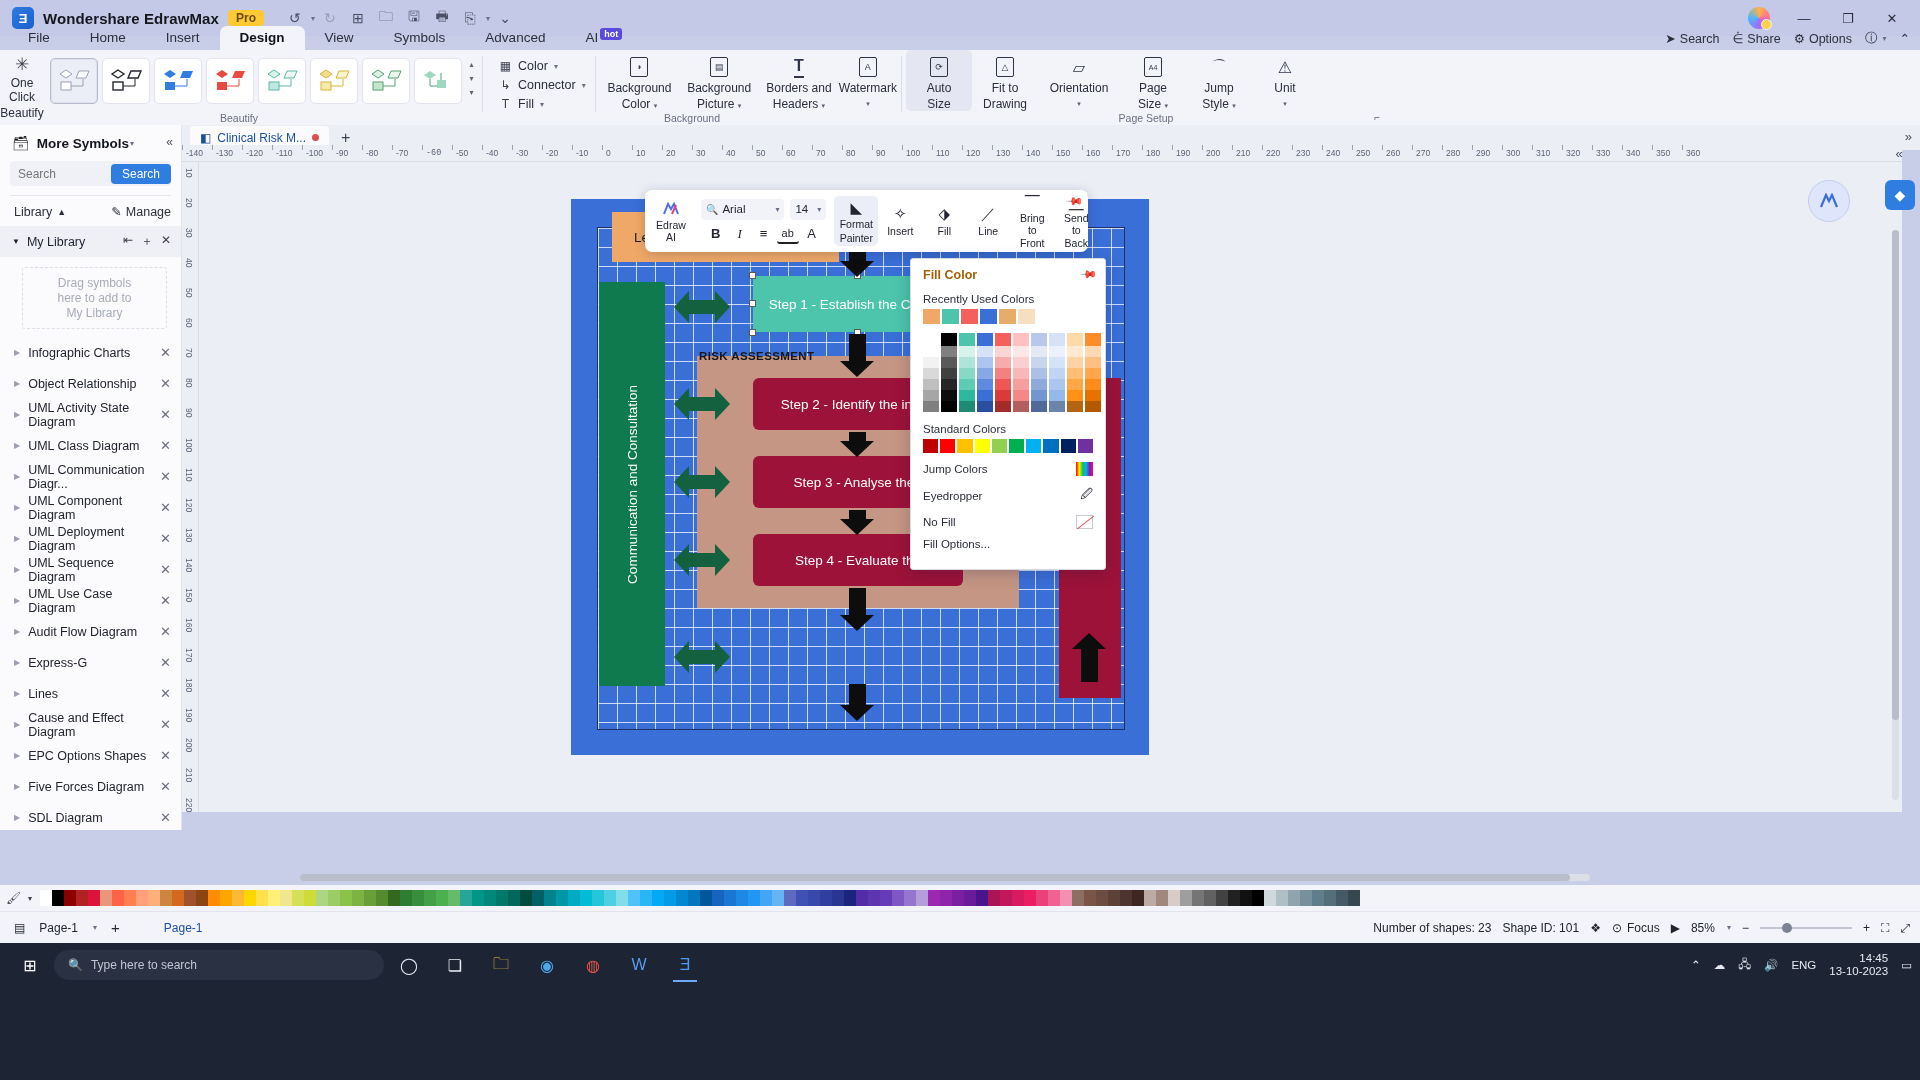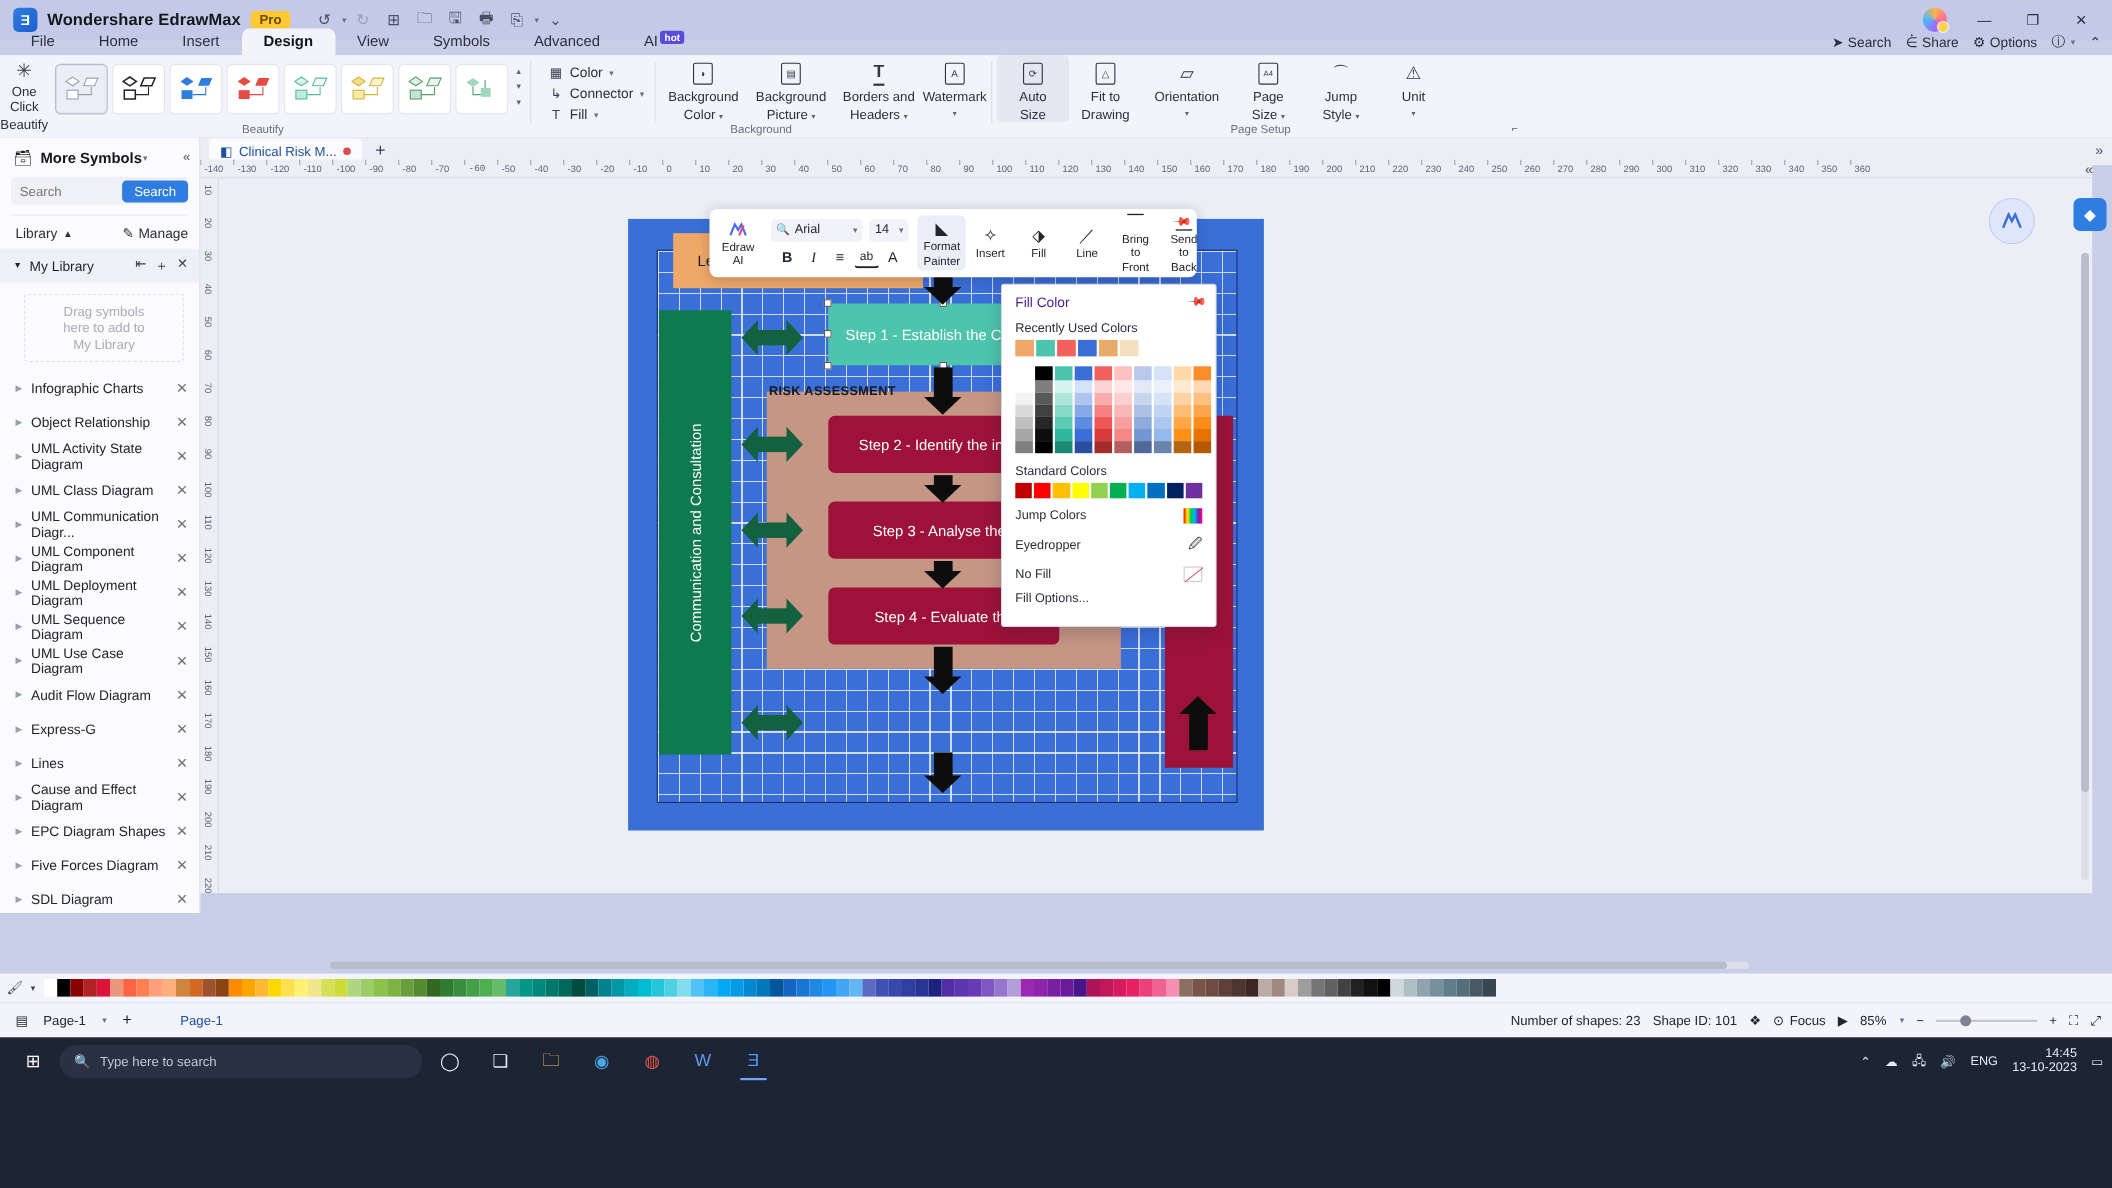--- a/index.html
+++ b/index.html
@@ -253,21 +253,21 @@
     font-size:13px;color:#22252f;border-radius:3px;}
   .fb-hi { background:#eceef7; border-radius:5px;}
   .fb-pin { position:absolute; right:6px; top:5px; font-size:11px; color:#6a6e80; transform:rotate(45deg);}
 
   
   .fillpanel {
     position:absolute; left:910px; top:258px; width:196px; height:312px;
     background:#fff; border:1px solid #d8d9e3; border-radius:3px;
     box-shadow:0 4px 16px rgba(20,25,60,.22); z-index:50; padding:9px 12px;
   }
-  .fp-title { font-size:12.5px;font-weight:normal;color:#4c1d95;}
+  .fp-title { font-size:12.5px;font-weight:bold;color:#a16207;}
   .fp-pin { position:absolute;right:9px;top:9px;font-size:11px;color:#4a4e60;transform:rotate(45deg);}
   .fp-sub { font-size:11.5px;color:#2b2e3b;margin-top:11px;}
   .sw-row { display:flex; gap:2px; margin-top:4px;}
   .sw { width:17px;height:15px; }
   .pal { display:flex; gap:2px; margin-top:9px;}
   .pal-col { display:flex;flex-direction:column; gap:0px;}
   .pal-col .sw { height:11px; width:16px;}
   .fp-line { display:flex;align-items:center;margin-top:9px;font-size:11.5px;color:#2b2e3b;}
   .fp-line .rt { margin-left:auto;}
   .rainbow { width:17px;height:14px;
@@ -660,21 +660,21 @@
           <span>Lines</span>
           <span class="x">✕</span>
         </div>
       <div class="lp-row">
           <span class="tri">▶</span>
           <span>Cause and Effect Diagram</span>
           <span class="x">✕</span>
         </div>
       <div class="lp-row">
           <span class="tri">▶</span>
-          <span>EPC Diagram Shapes</span>
+          <span>EPC Options Shapes</span>
           <span class="x">✕</span>
         </div>
       <div class="lp-row">
           <span class="tri">▶</span>
           <span>Five Forces Diagram</span>
           <span class="x">✕</span>
         </div>
       <div class="lp-row">
           <span class="tri">▶</span>
           <span>SDL Diagram</span>

